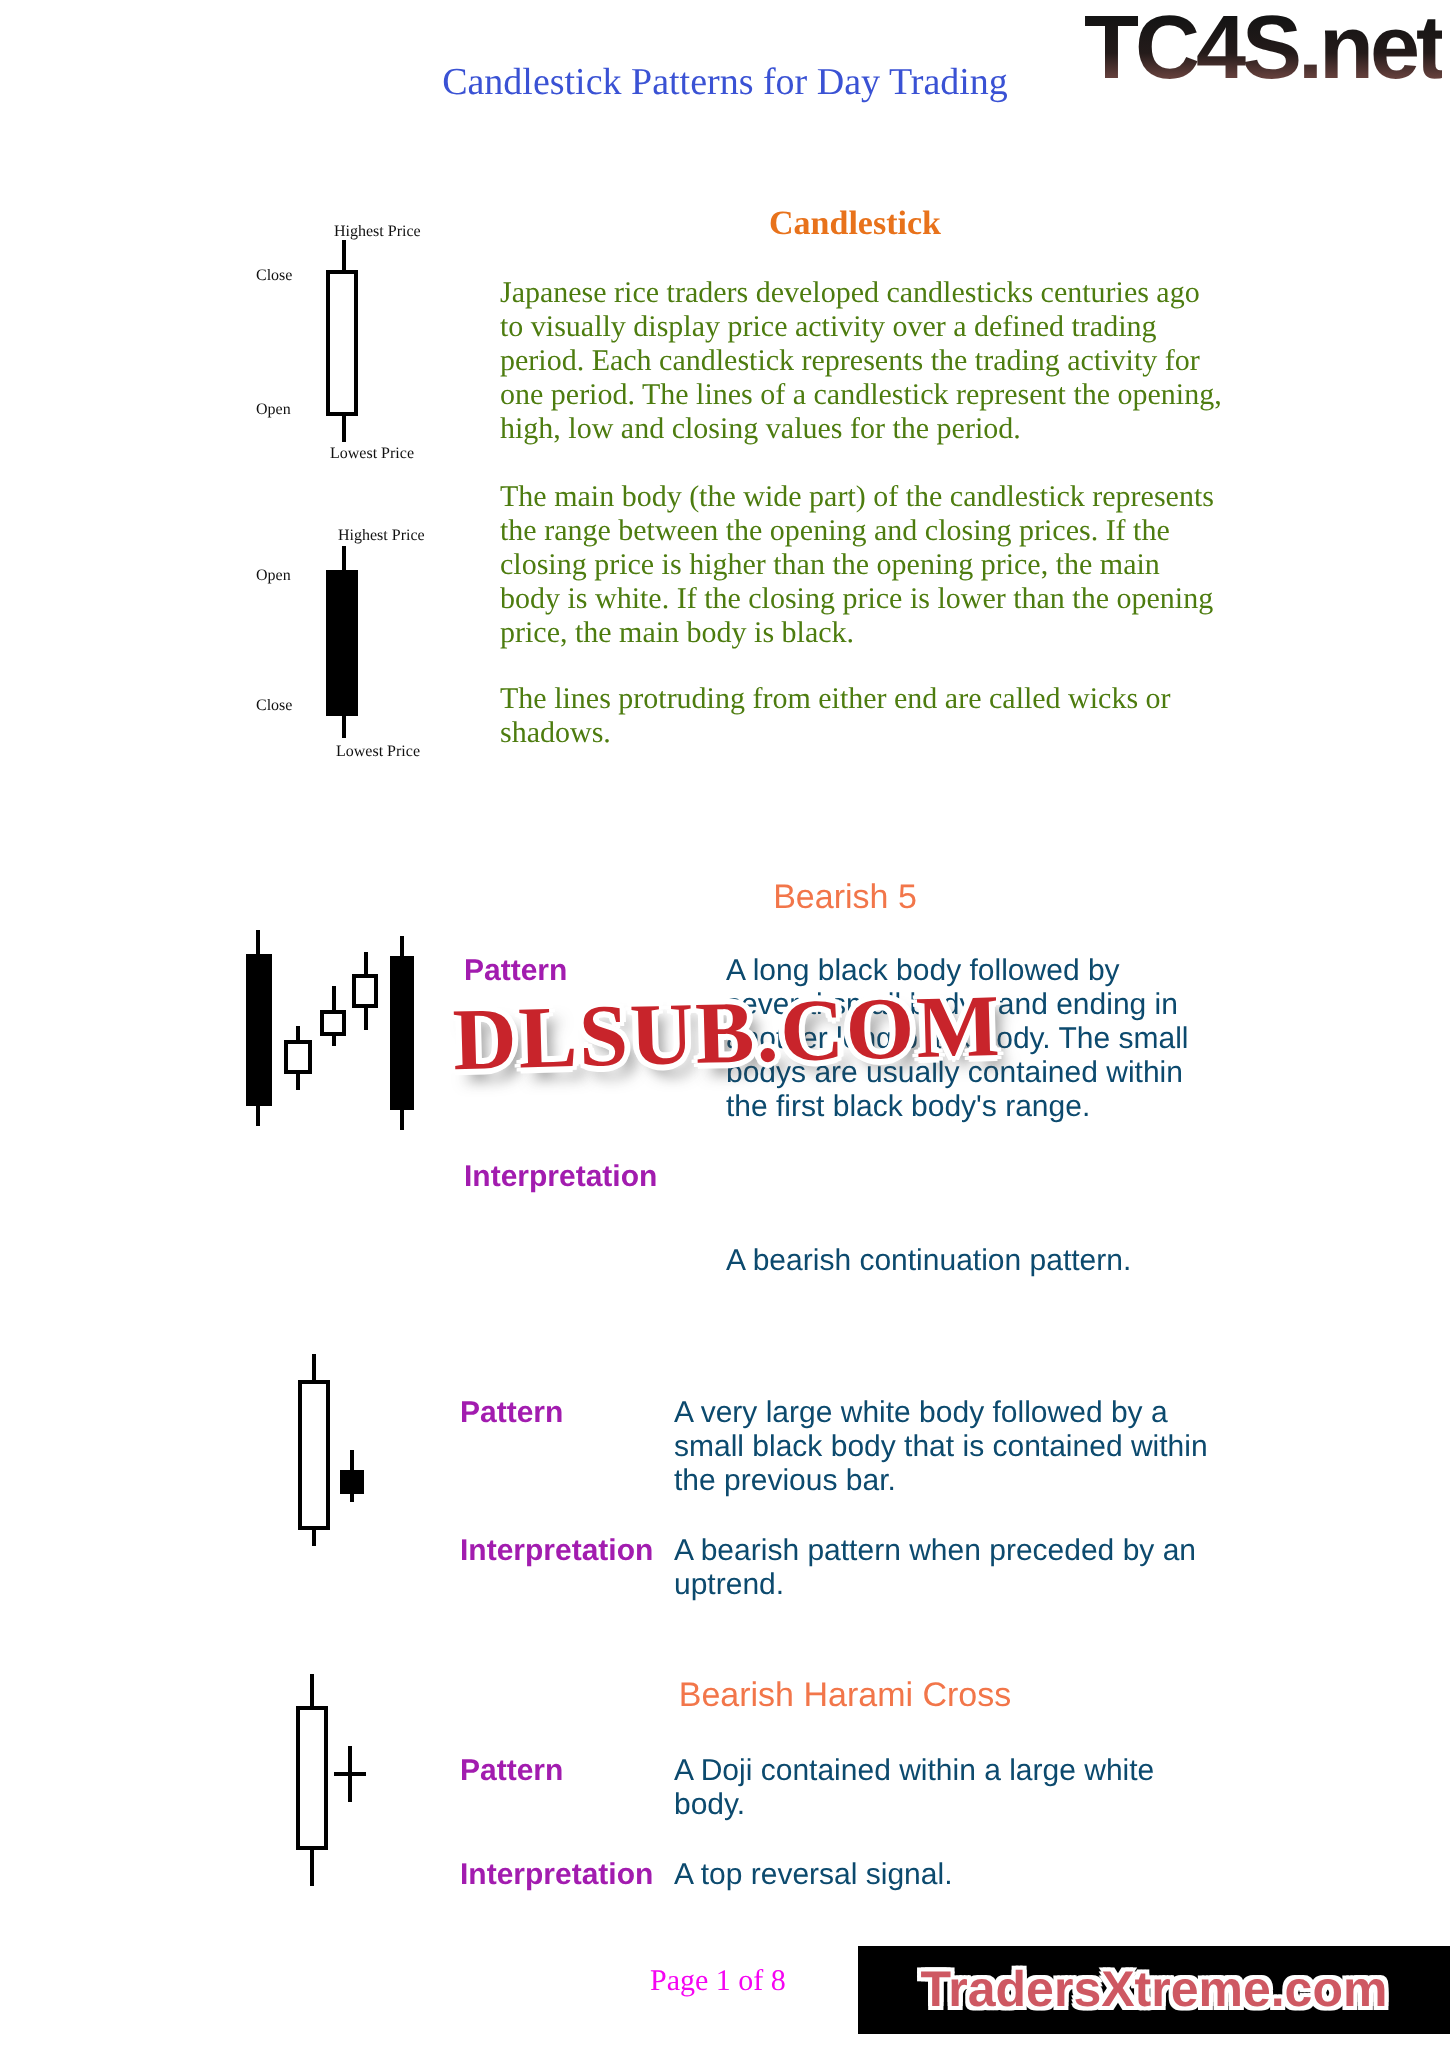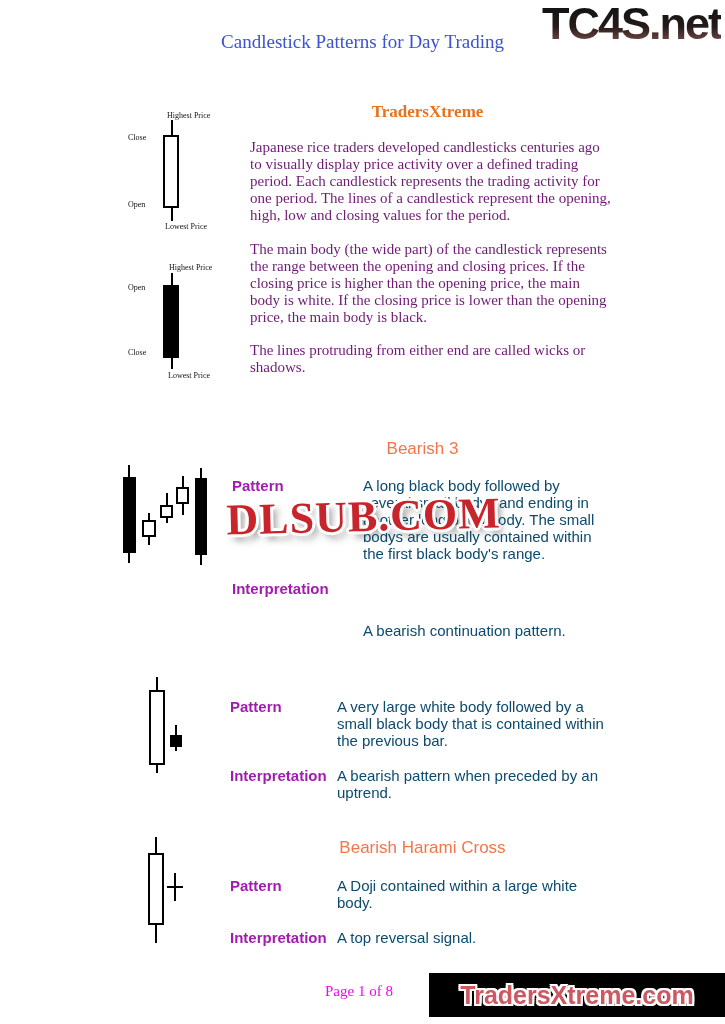--- a/index.html
+++ b/index.html
@@ -12,21 +12,21 @@
     font-size:45px; letter-spacing:-2px;
     background:linear-gradient(180deg,#141414 20%,#241b1a 55%,#8a5550 92%);
     -webkit-background-clip:text; background-clip:text; color:transparent; }
   .doc-title { position:absolute; top:31px; left:0; width:725px; text-align:center;
     font-size:19px; color:#3a52d4; }
 
   
   .intro-heading { position:absolute; top:102px; left:250px; width:355px;
     text-align:center; font-weight:bold; font-size:17px; color:#e8721b; }
   .para { position:absolute; left:250px; width:372px; font-size:15px;
-    line-height:17px; color:#701a75; }
+    line-height:17px; color:#4d7c0f; }
   .p1 { top:139px; } .p2 { top:241px; } .p3 { top:342px; }
 
   
   .diag { position:absolute; }
   .wick { position:absolute; width:2px; background:#000; }
   .hbar { position:absolute; height:2px; background:#000; }
   .cbody { position:absolute; border:2px solid #000; background:#fff; box-sizing:border-box; }
   .cbody.black { background:#000; }
   .dlabel { position:absolute; font-size:8px; color:#111; white-space:nowrap;
     font-family:"Liberation Serif", serif; }
@@ -79,21 +79,21 @@
       0 -2px 0 #fff, 0 2px 0 #fff, -2px 0 0 #fff, 2px 0 0 #fff; }
 </style>
 </head>
 <body>
 
 <div class="page">
 
   <div class="tc4s-logo">TC4S.net</div>
   <div class="doc-title">Candlestick Patterns for Day Trading</div>
 
-  <div class="intro-heading">TradersXtreme</div>
+  <div class="intro-heading">Candlestick</div>
 
   <div class="diag" style="left:125px; top:110px; width:112px; height:122px;">
     <div class="dlabel" style="left:42px; top:1px;">Highest Price</div>
     <div class="wick" style="left:46px; top:10px; height:16px;"></div>
     <div class="dlabel" style="left:3px;  top:23px;">Close</div>
     <div class="cbody" style="left:38px; top:25px; width:16px; height:73px;"></div>
     <div class="dlabel" style="left:3px;  top:90px;">Open</div>
     <div class="wick" style="left:46px; top:98px; height:13px;"></div>
     <div class="dlabel" style="left:40px; top:112px;">Lowest Price</div>
   </div>
@@ -105,21 +105,21 @@
     <div class="cbody black" style="left:38px; top:23px; width:16px; height:73px;"></div>
     <div class="dlabel" style="left:3px;  top:86px;">Close</div>
     <div class="wick" style="left:46px; top:96px; height:11px;"></div>
     <div class="dlabel" style="left:43px; top:109px;">Lowest Price</div>
   </div>
 
   <div class="para p1">Japanese rice traders developed candlesticks centuries ago<br>to visually display price activity over a defined trading<br>period. Each candlestick represents the trading activity for<br>one period. The lines of a candlestick represent the opening,<br>high, low and closing values for the period.</div>
   <div class="para p2">The main body (the wide part) of the candlestick represents<br>the range between the opening and closing prices. If the<br>closing price is higher than the opening price, the main<br>body is white. If the closing price is lower than the opening<br>price, the main body is black.</div>
   <div class="para p3">The lines protruding from either end are called wicks or<br>shadows.</div>
 
-  <div class="sheading s3-heading">Bearish 3</div>
+  <div class="sheading s3-heading">Bearish 5</div>
 
   <div class="diag" style="left:115px; top:460px; width:100px; height:112px;">
     <div class="wick" style="left:13px; top:5px;  height:98px;"></div>
     <div class="cbody black" style="left:8px;  top:17px; width:13px; height:76px;"></div>
     <div class="wick" style="left:33px; top:53px; height:32px;"></div>
     <div class="cbody" style="left:27px; top:60px; width:14px; height:17px;"></div>
     <div class="wick" style="left:51px; top:33px; height:30px;"></div>
     <div class="cbody" style="left:45px; top:45px; width:13px; height:13px;"></div>
     <div class="wick" style="left:67px; top:16px; height:39px;"></div>
     <div class="cbody" style="left:61px; top:27px; width:13px; height:17px;"></div>

